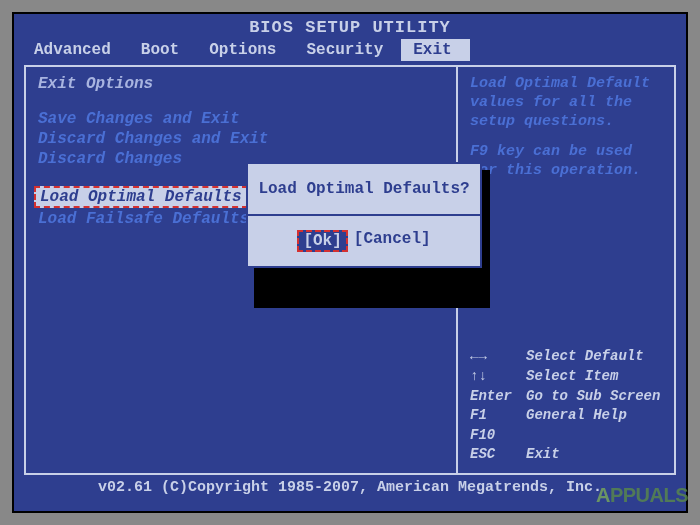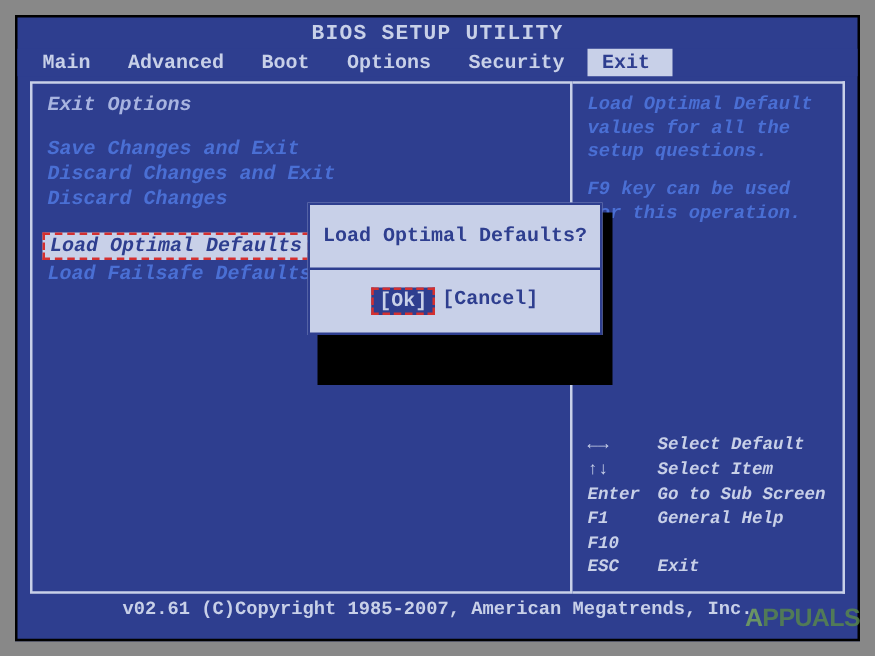--- a/index.html
+++ b/index.html
@@ -169,21 +169,20 @@
     }
     .watermark .a { color: #7aaa5a; }
   </style>
 </head>
 <body>
 
 <div class="screen">
   <div class="title-bar">BIOS SETUP UTILITY</div>
 
   <div class="menu-bar">
-    <div class="menu-item">Main</div>
     <div class="menu-item">Advanced</div>
     <div class="menu-item">Boot</div>
     <div class="menu-item">Options</div>
     <div class="menu-item">Security</div>
     <div class="menu-item active">Exit</div>
   </div>
 
   <div class="content">
     <div class="left-panel">
       <div class="section-title">Exit Options</div>

